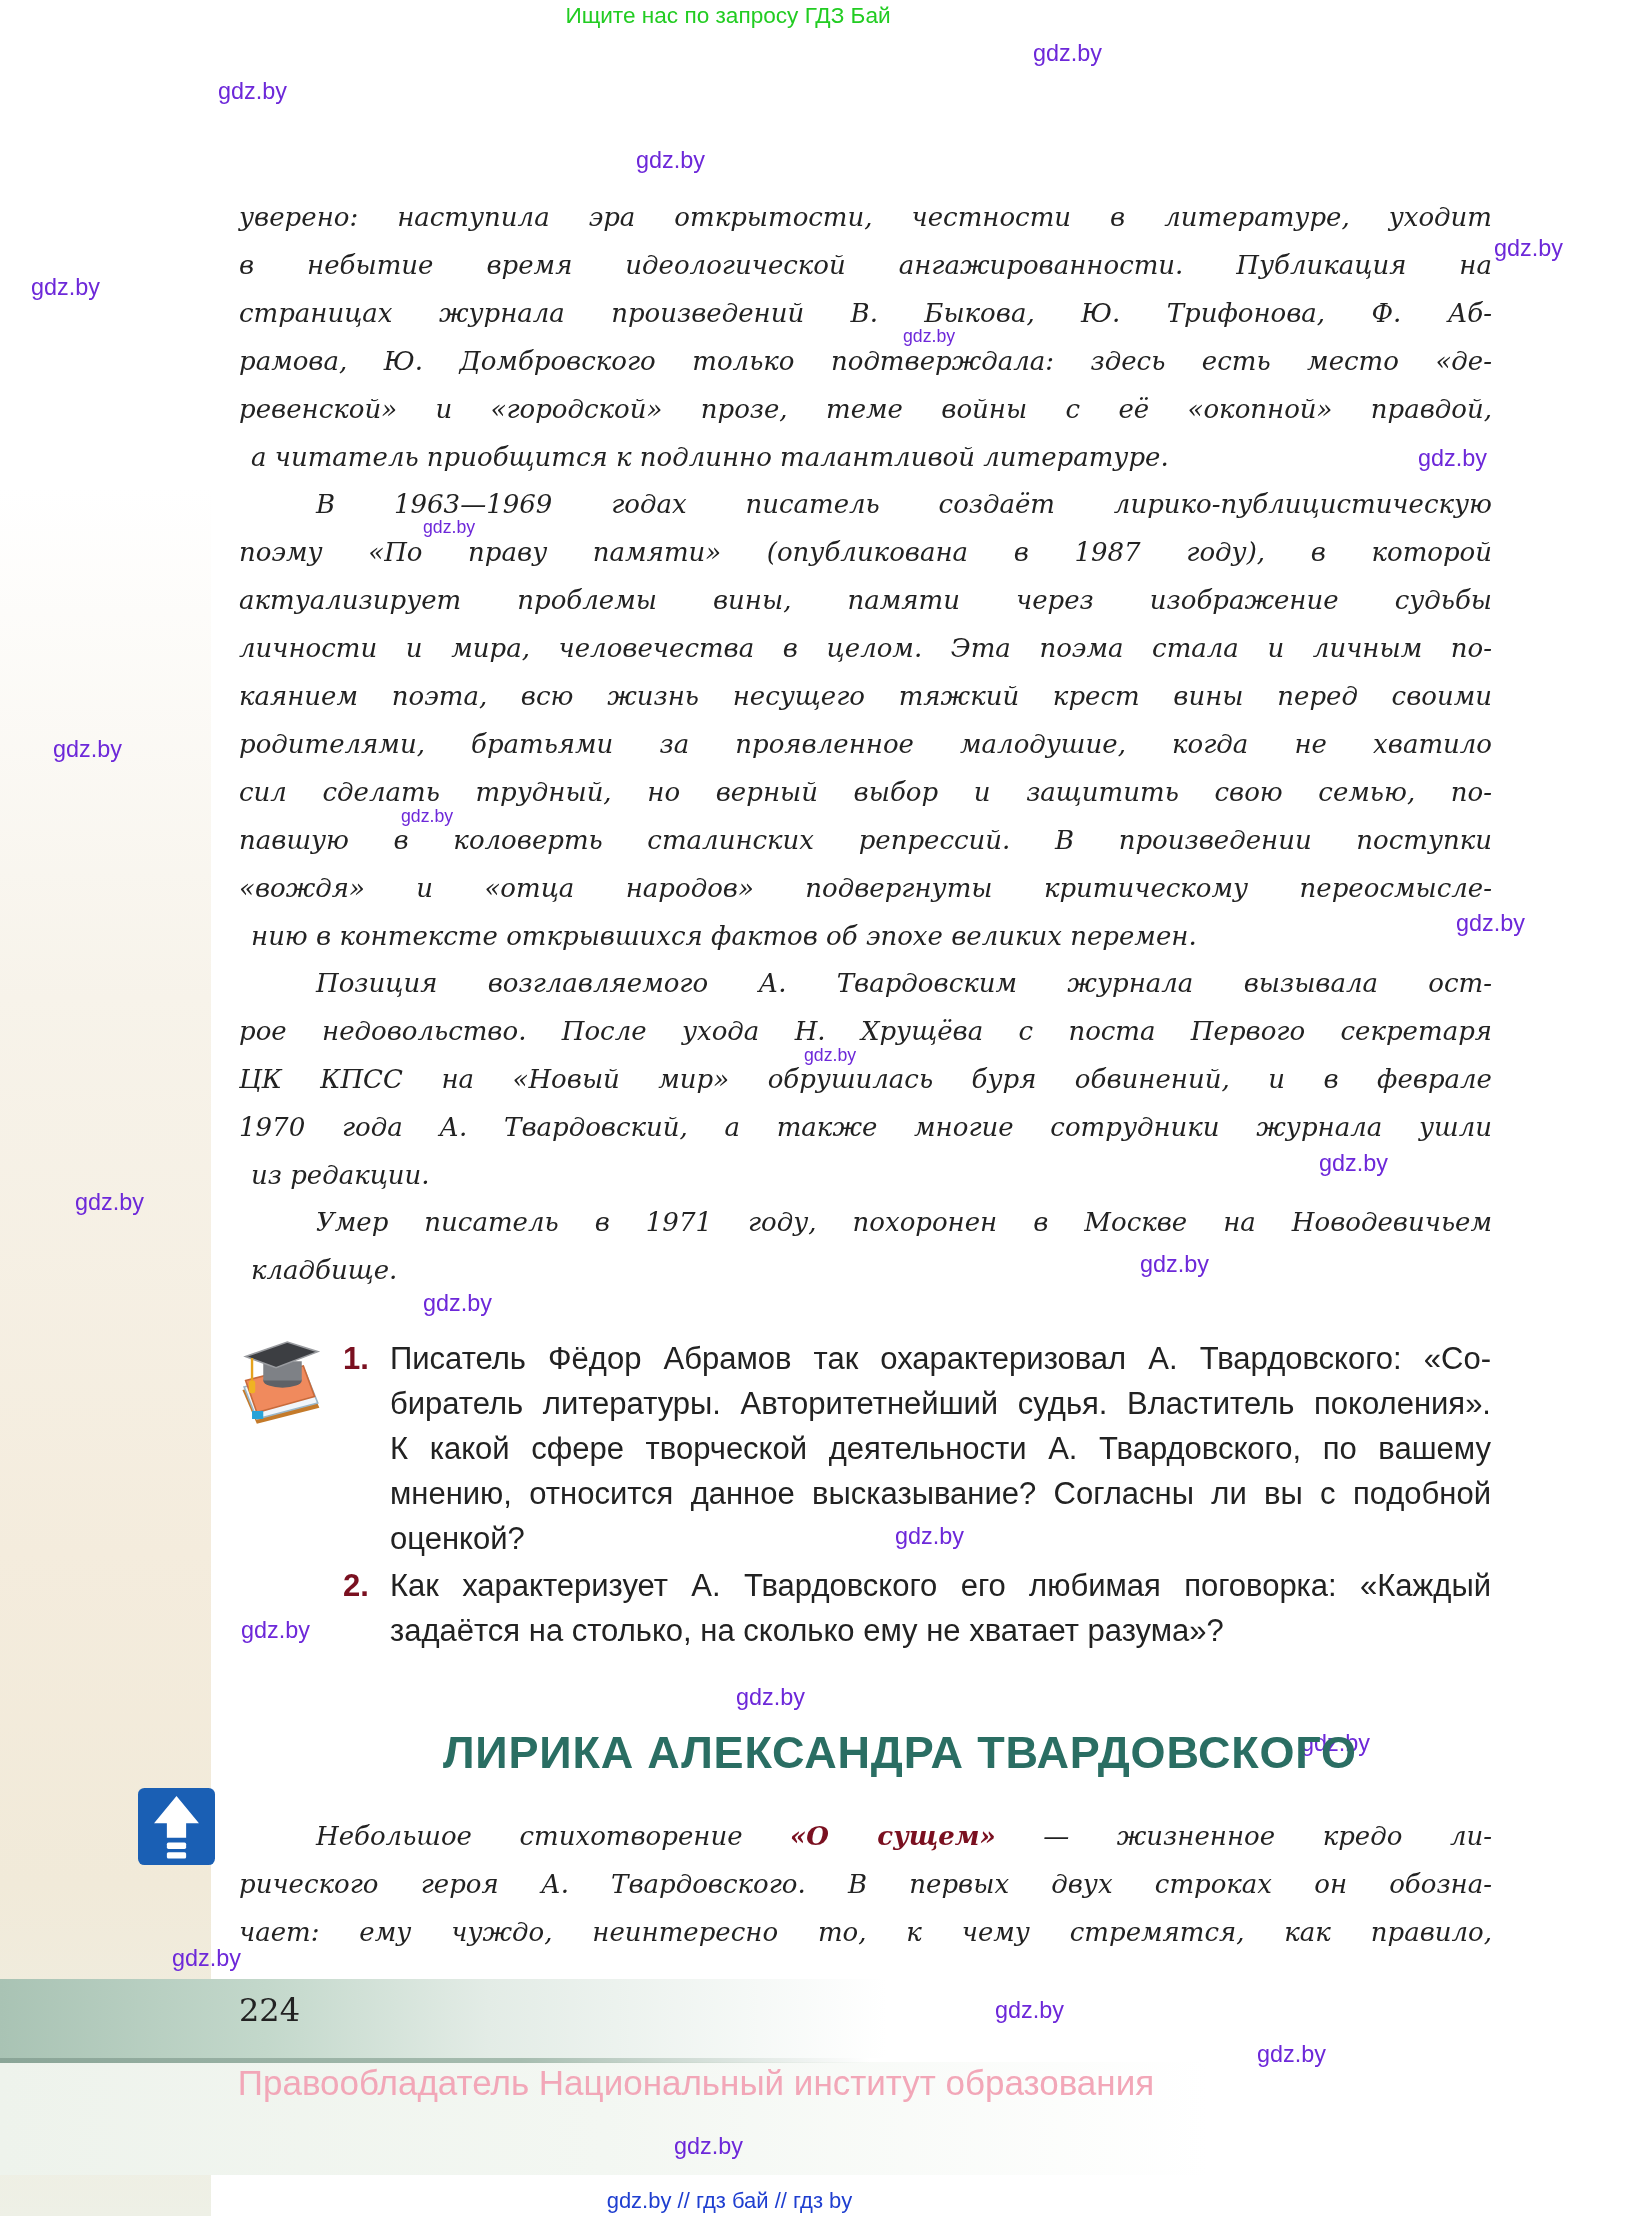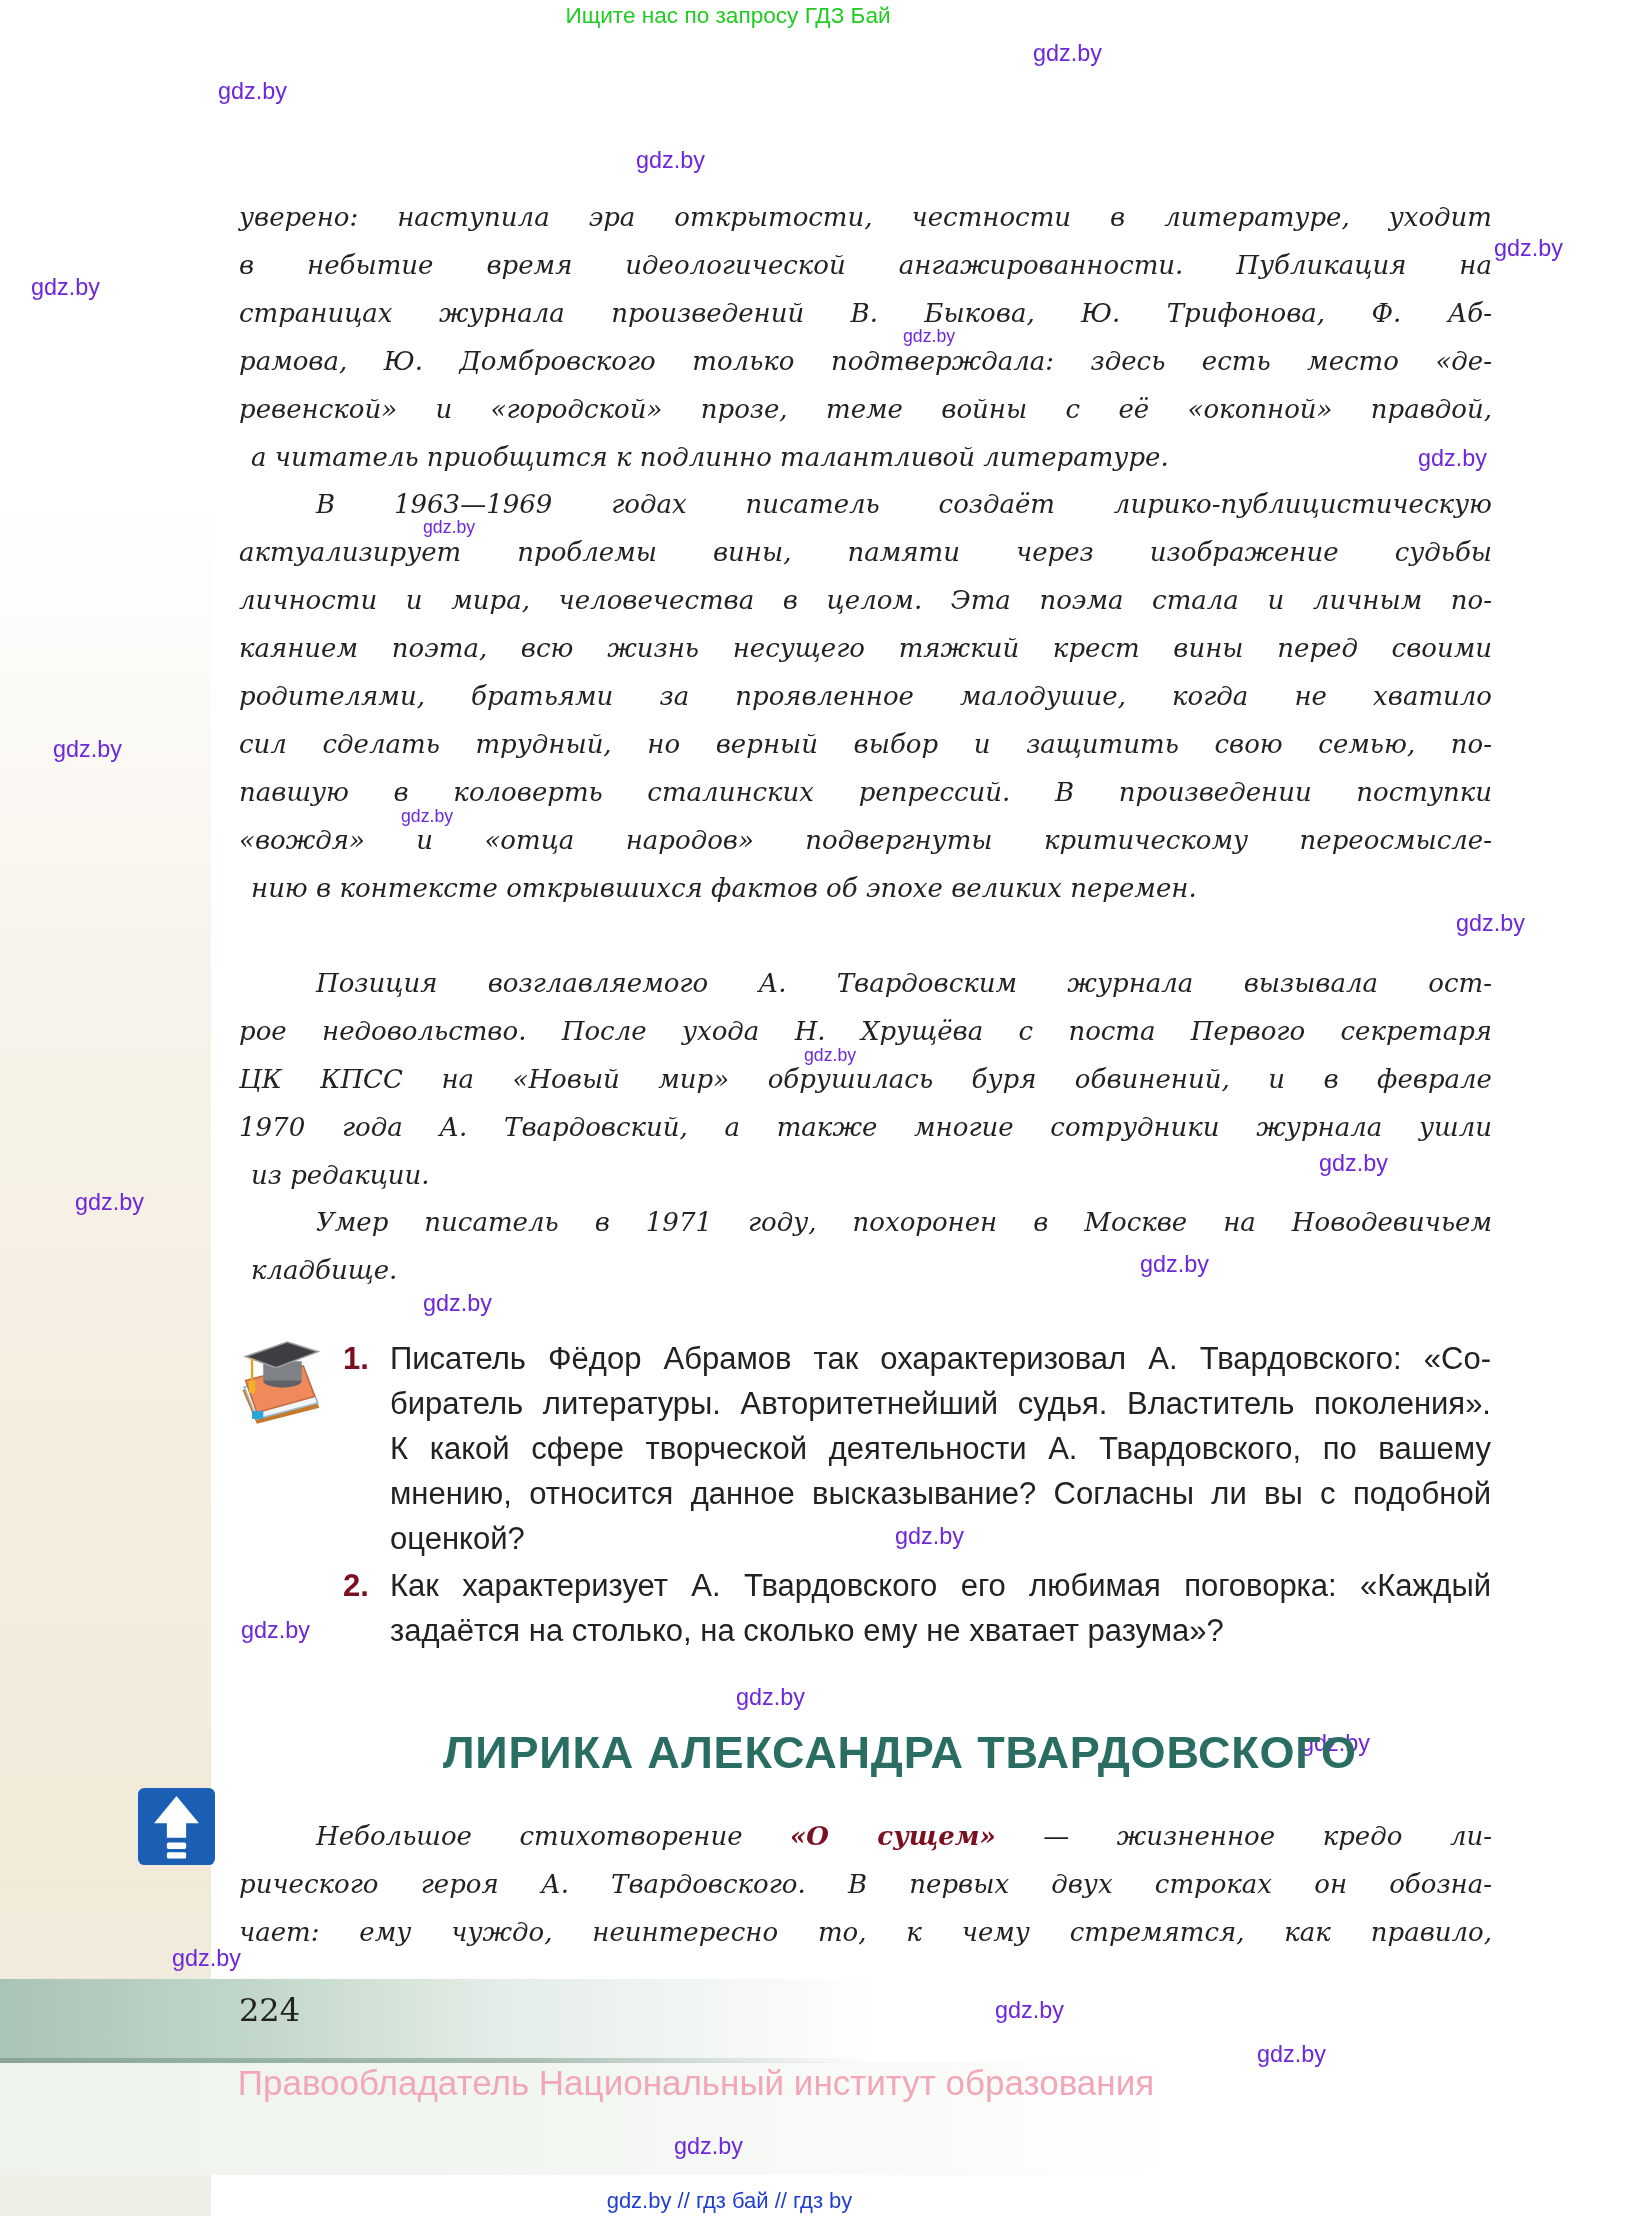--- a/index.html
+++ b/index.html
@@ -71,20 +71,21 @@
   <span class="line">уверено: наступила эра открытости, честности в литературе, уходит</span>
   <span class="line">в небытие время идеологической ангажированности. Публикация на</span>
   <span class="line">страницах журнала произведений В. Быкова, Ю. Трифонова, Ф. Аб-</span>
   <span class="line">рамова, Ю. Домбровского только подтверждала: здесь есть место «де-</span>
   <span class="line">ревенской» и «городской» прозе, теме войны с её «окопной» правдой,</span>
   <span class="line last">а читатель приобщится к подлинно талантливой литературе.</span>
 </div>
 
 <div class="body-text" style="top:480px">
   <span class="line indent">В 1963—1969 годах писатель создаёт лирико-публицистическую</span>
+  <span class="line">поэму «По праву памяти» (опубликована в 1987 году), в которой</span>
   <span class="line">актуализирует проблемы вины, памяти через изображение судьбы</span>
   <span class="line">личности и мира, человечества в целом. Эта поэма стала и личным по-</span>
   <span class="line">каянием поэта, всю жизнь несущего тяжкий крест вины перед своими</span>
   <span class="line">родителями, братьями за проявленное малодушие, когда не хватило</span>
   <span class="line">сил сделать трудный, но верный выбор и защитить свою семью, по-</span>
   <span class="line">павшую в коловерть сталинских репрессий. В произведении поступки</span>
   <span class="line">«вождя» и «отца народов» подвергнуты критическому переосмысле-</span>
   <span class="line last">нию в контексте открывшихся фактов об эпохе великих перемен.</span>
 </div>
 

